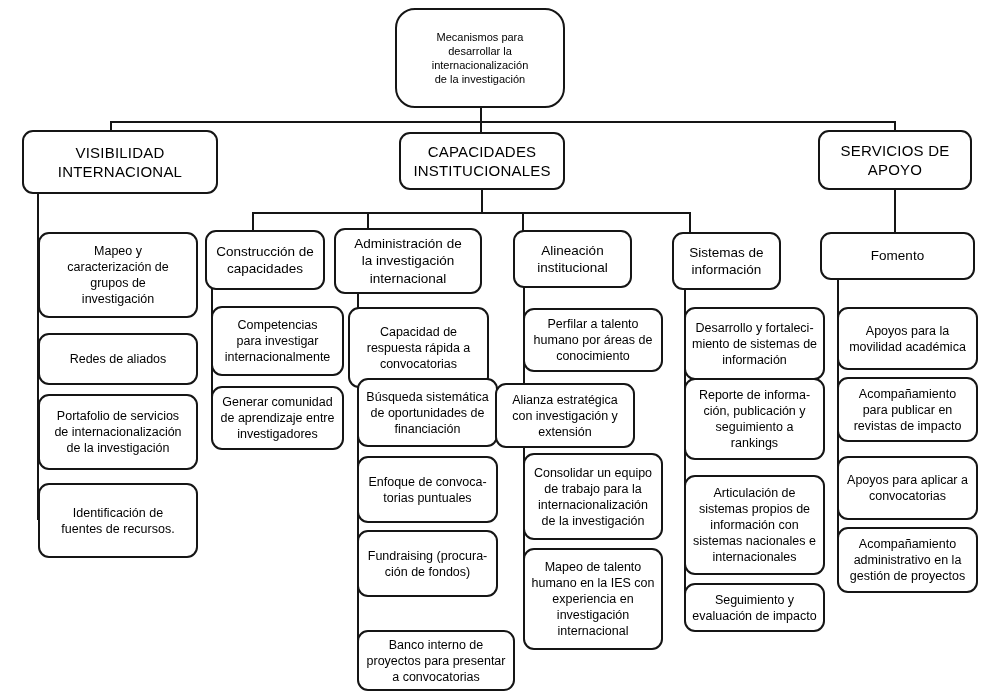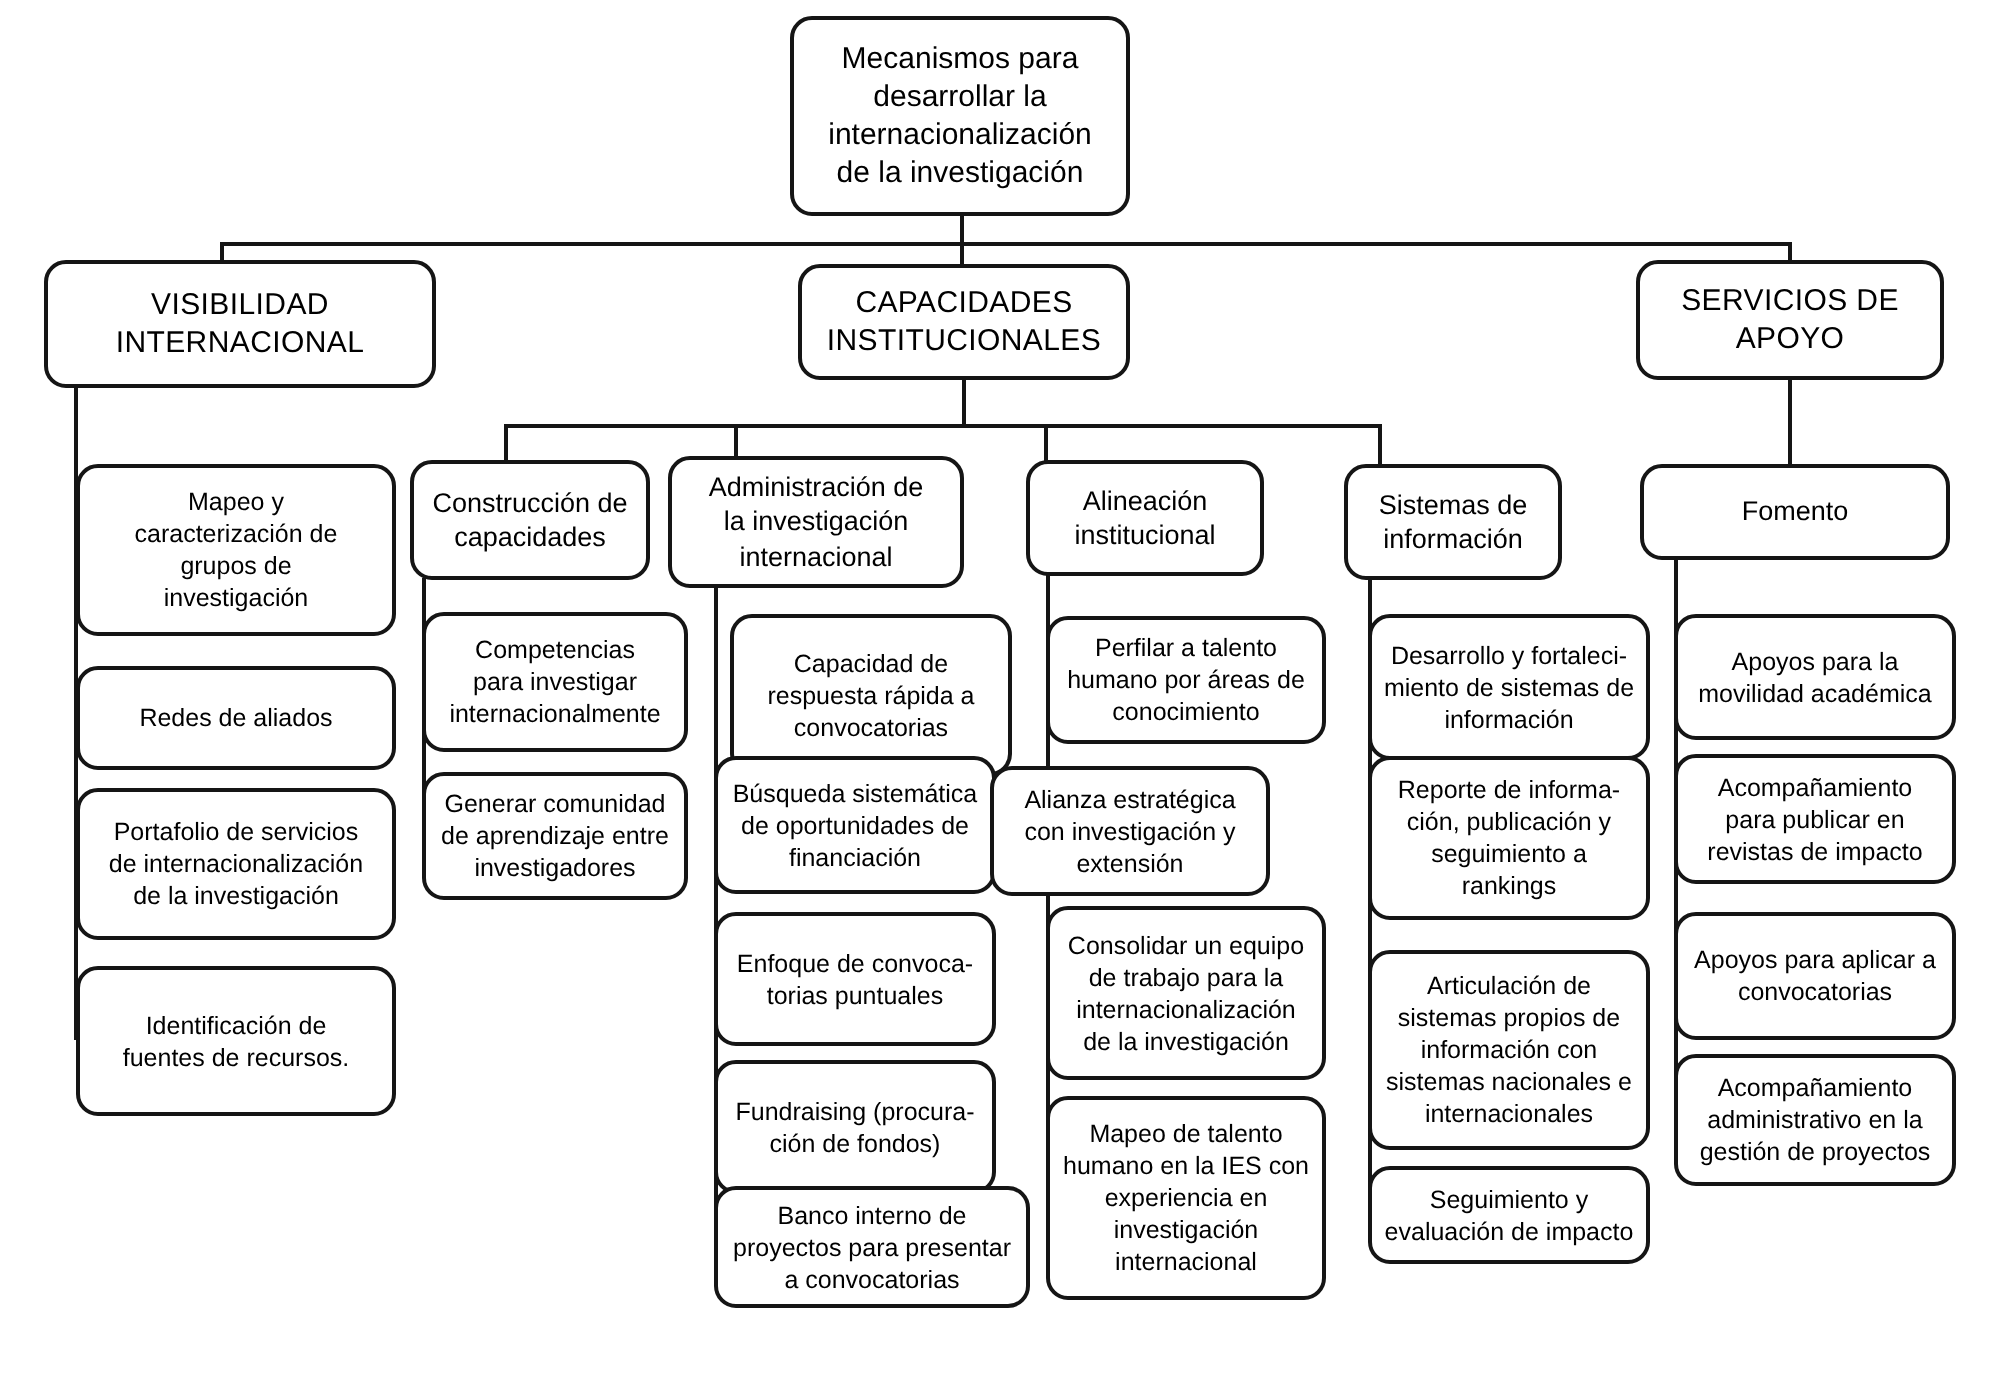--- a/index.html
+++ b/index.html
@@ -32,21 +32,21 @@
     border: 2px solid #151515;
     border-radius: 11px;
     display: flex;
     align-items: center;
     justify-content: center;
     text-align: center;
     white-space: pre-line;
     padding: 2px;
     line-height: 1.28;
   }
-  .root-box   { font-size: 15px; }
+  .root-box   { font-size: 11px; border-radius: 20px; }
   .branch-box { font-size: 15px; letter-spacing: 0.2px; }
   .group-box  { font-size: 13.5px; }
   .child-box  { font-size: 12.5px; }
 </style>
 </head>
 <body>
 
 <div id="stage">
 
   <svg id="connectors" xmlns="http://www.w3.org/2000/svg" viewBox="0 0 1004 691">
@@ -106,31 +106,31 @@
   <div class="box group-box" style="left:672px;top:232px;width:109px;height:58px">Sistemas de
 información</div>
 
   <div class="box child-box" style="left:211px;top:306px;width:133px;height:70px">Competencias
 para investigar
 internacionalmente</div>
   <div class="box child-box" style="left:211px;top:386px;width:133px;height:64px">Generar comunidad
 de aprendizaje entre
 investigadores</div>
 
-  <div class="box child-box" style="left:365px;top:307px;width:141px;height:81px">Capacidad de
+  <div class="box child-box" style="left:348px;top:307px;width:141px;height:81px">Capacidad de
 respuesta rápida a
 convocatorias</div>
   <div class="box child-box" style="left:357px;top:378px;width:141px;height:69px">Búsqueda sistemática
 de oportunidades de
 financiación</div>
   <div class="box child-box" style="left:357px;top:456px;width:141px;height:67px">Enfoque de convoca-
 torias puntuales</div>
   <div class="box child-box" style="left:357px;top:530px;width:141px;height:67px">Fundraising (procura-
 ción de fondos)</div>
-  <div class="box child-box" style="left:357px;top:593px;width:158px;height:61px">Banco interno de
+  <div class="box child-box" style="left:357px;top:630px;width:158px;height:61px">Banco interno de
 proyectos para presentar
 a convocatorias</div>
 
   <div class="box child-box" style="left:523px;top:308px;width:140px;height:64px">Perfilar a talento
 humano por áreas de
 conocimiento</div>
   <div class="box child-box" style="left:495px;top:383px;width:140px;height:65px">Alianza estratégica
 con investigación y
 extensión</div>
   <div class="box child-box" style="left:523px;top:453px;width:140px;height:87px">Consolidar un equipo

